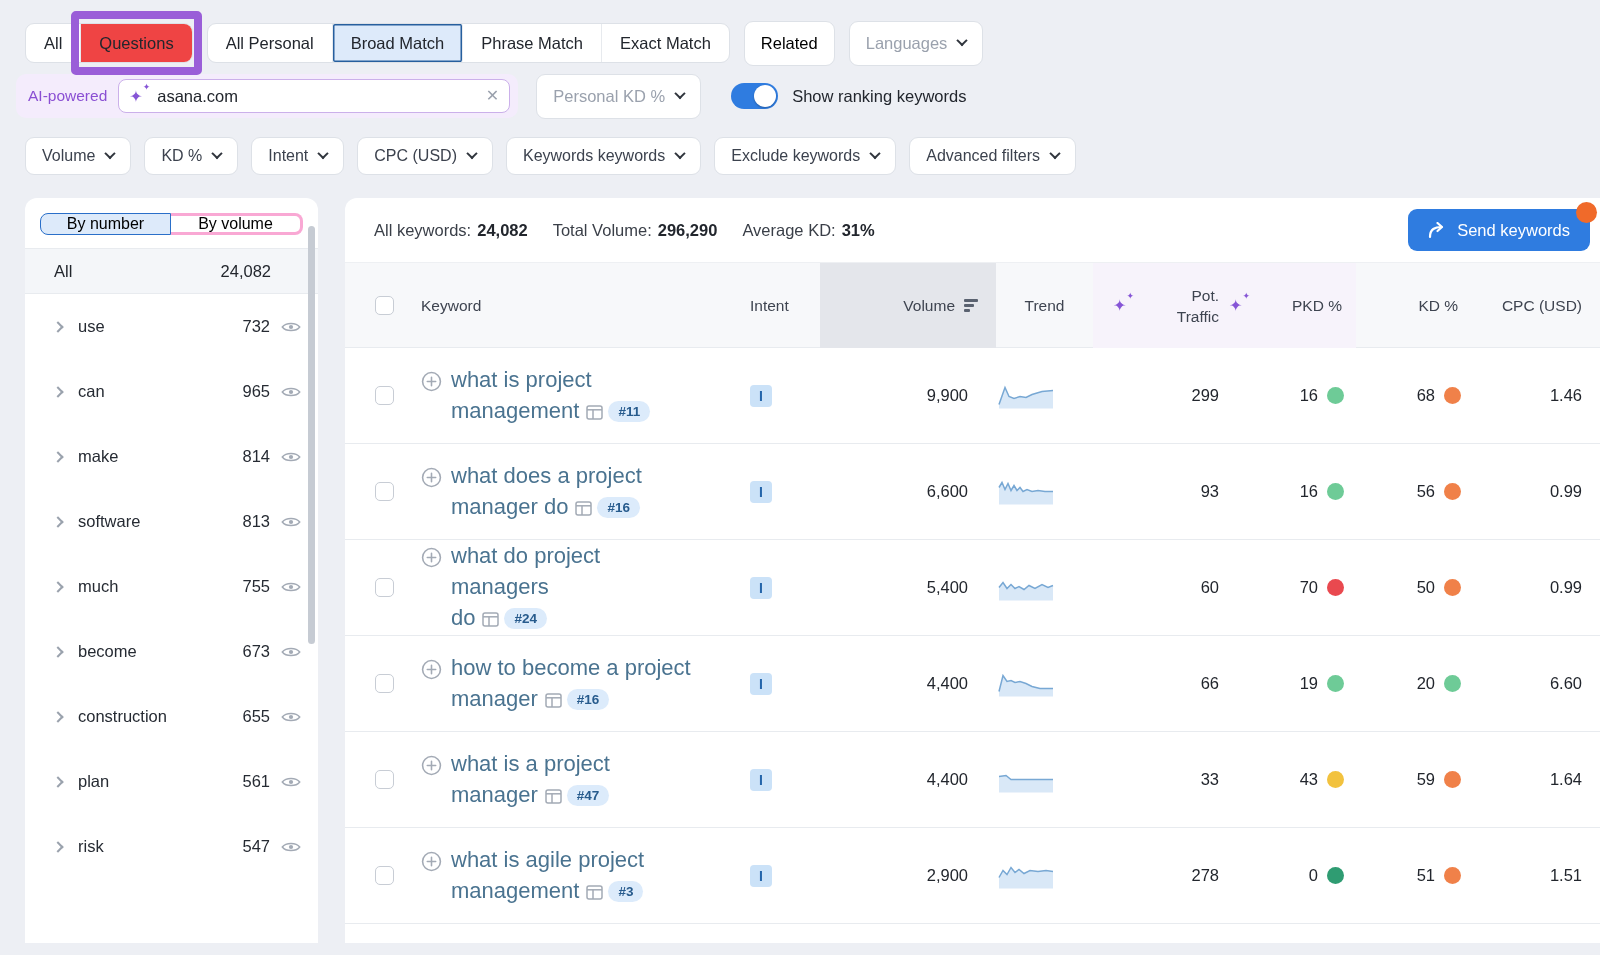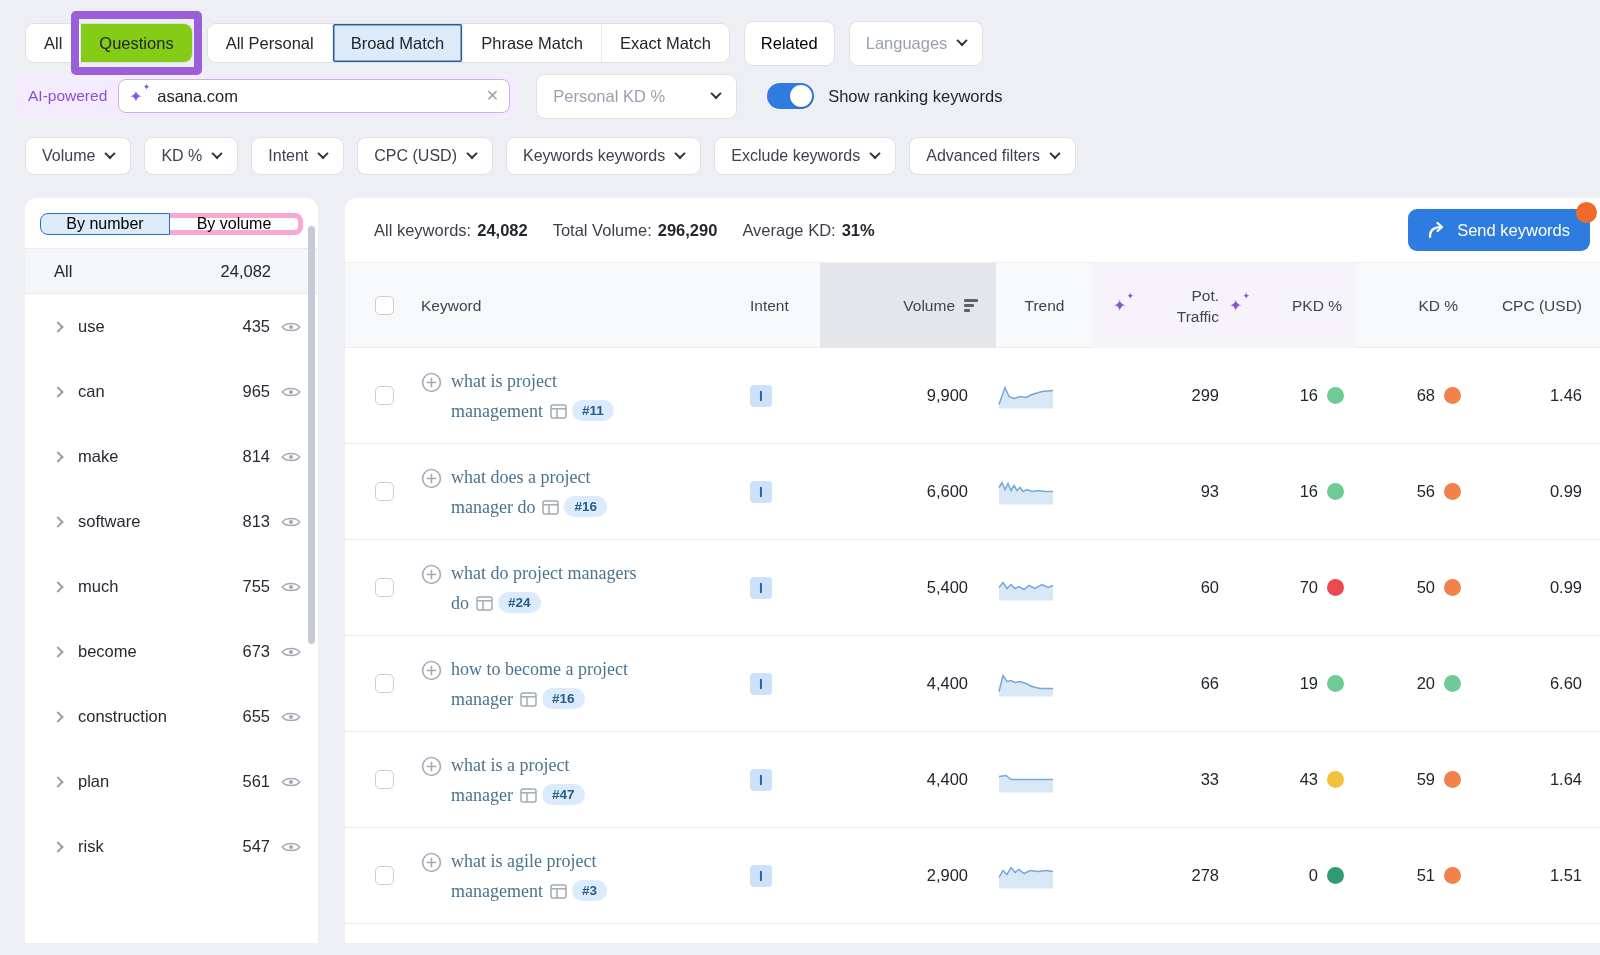--- a/index.html
+++ b/index.html
@@ -8,48 +8,48 @@
 
   .page { width:1600px; height:955px; position:relative; }
 
   
   .tabs-row { display:flex; align-items:center; gap:14px; padding:22px 0 0 25px; height:64px; }
   .tab-group { display:flex; background:#fff; border:1px solid #dde1e7; border-radius:9px; height:40px; }
   .tab { display:flex; align-items:center; padding:0 18px; font-size:16.5px; color:#22262d; cursor:pointer; position:relative; background:transparent; border:none; font-family:inherit; border-right:1px solid #e7eaee; }
   .tab:last-child { border-right:none; }
   .tab:first-child { border-radius:8px 0 0 8px; }
   .tab:last-child { border-radius:0 8px 8px 0; }
-  .tab.active { background:#84cc16; }
+  .tab.active { background:#ef4444; }
   .tab.match-active { background:#ddeafa; box-shadow:inset 0 0 0 1.5px #275f9e; border-radius:2px; }
   .tab.annotated::after { content:""; position:absolute; inset:-13px -10px; border:8px solid #9a5ed8; border-radius:5px; pointer-events:none; z-index:5; }
   .btn-plain { display:flex; align-items:center; background:#fff; border:1px solid #dde1e7; border-radius:9px; height:45px; padding:0 16px; font-size:16.5px; font-family:inherit; cursor:pointer; }
   .btn-plain .lbl-gray { color:#9aa1ad; }
   .chev { display:inline-block; width:8px; height:8px; border-right:2px solid #30353d; border-bottom:2px solid #30353d; transform:rotate(45deg) translate(-1px,-1px); margin-left:11px; margin-top:-3px; }
 
   
   .search-row { display:flex; align-items:center; padding:4px 0 0 16px; height:60px; }
   .ai-wrap { display:flex; align-items:center; background:#f4ecfc; border-radius:10px; height:44px; padding:0 8px 0 12px; }
   .ai-label { color:#8a4fd3; font-size:15.5px; margin-right:11px; }
   .search-box { display:flex; align-items:center; background:#fff; border:1.5px solid #cbb0ea; border-radius:8px; width:392px; height:34px; padding:0 10px; }
   .search-box input { border:none; outline:none; flex:1; font-size:16.5px; font-family:inherit; color:#22262d; background:transparent; margin-left:8px; }
   .clear-x { color:#9aa1ad; font-size:16px; cursor:pointer; line-height:1; }
-  .kd-btn { margin-left:18px;gap:36px; }
+  .kd-btn { margin-left:18px; }
   .toggle { width:47px; height:26px; border-radius:13px; background:#2f7ce0; position:relative; margin-left:30px; cursor:pointer; flex:0 0 auto; }
   .toggle .knob { position:absolute; top:2px; right:2px; width:22px; height:22px; border-radius:50%; background:#fff; box-shadow:0 1px 2px rgba(0,0,0,.25); }
   .toggle-lbl { font-size:16.5px; margin-left:14px; color:#22262d; }
 
   
   .filters-row { display:flex; align-items:center; gap:13px; padding:8px 0 0 25px; height:56px; }
   .filter-btn { display:flex; align-items:center; background:#fff; border:1px solid #dde1e7; border-radius:9px; height:38px; padding:0 16px; font-size:16px; color:#3c424e; font-family:inherit; cursor:pointer; }
 
   
   .content { display:flex; margin-top:18px; height:745px; padding-left:25px; }
   .sidebar { width:293px; background:#fff; border-radius:12px 12px 0 0; position:relative; flex:0 0 auto; overflow:hidden; }
   .seg { display:flex; margin:15px 15px 13px 15px; height:22px; }
-  .seg-btn { flex:1; display:flex; align-items:center; justify-content:center; font-size:16px; font-family:inherit; background:#fff; border:5px solid #f9a8d4; cursor:pointer; }
+  .seg-btn { flex:1; display:flex; align-items:center; justify-content:center; font-size:16px; font-family:inherit; background:#fff; border:3px solid #f9a8d4; cursor:pointer; }
   .seg-btn.first { border-radius:8px 0 0 8px; }
   .seg-btn.last { border-radius:0 8px 8px 0; border-left:none; }
   .seg-btn.active { background:#ddeafa; border:1.5px solid #2a6fc9; }
   .all-row { display:flex; justify-content:space-between; align-items:center; background:#f4f6f9; border-top:1px solid #e8ebef; border-bottom:1px solid #e8ebef; padding:0 47px 0 29px; height:46px; font-size:16.5px; cursor:pointer; }
   .group-list { position:relative; }
   .group-item { display:flex; align-items:center; height:65px; padding:0 16px 0 29px; cursor:pointer; }
   .g-chev { display:inline-block; width:8px; height:8px; border-right:2px solid #9aa2ad; border-bottom:2px solid #9aa2ad; transform:rotate(-45deg); margin-right:16px; flex:0 0 auto; }
   .g-label { font-size:16.5px; color:#262b33; flex:1; }
   .g-count { font-size:16.5px; color:#262b33; margin-right:10px; }
   .eye { flex:0 0 auto; display:flex; cursor:pointer; }
@@ -82,21 +82,21 @@
   .sort-ic i:nth-child(1){ width:14px; } .sort-ic i:nth-child(2){ width:10px; } .sort-ic i:nth-child(3){ width:6px; }
   .sparkle { color:#8655d6; font-size:16px; position:relative; font-style:normal; width:20px; flex:0 0 auto; }
   .sparkle i { font-style:normal; font-size:9px; position:absolute; top:-5px; right:-1px; }
 
   .trow { border-top:1px solid #e8ebef; min-height:96px; font-size:16.5px; }
   .trow > div { display:flex; align-items:center; }
   .c-cb { padding-left:30px; }
   .c-kw { padding-left:20px; align-items:flex-start !important; }
   .plus-ic { margin:6px 9px 0 0; display:flex; flex:0 0 auto; cursor:pointer; }
   .kw-block { max-width:240px; line-height:30px; }
-  .kw-link { color:#4a7390; text-decoration:none; font-size:18px; cursor:pointer;font-family:Liberation Serif, serif; }
+  .kw-link { color:#4a7390; text-decoration:none; font-size:22px; cursor:pointer; }
   .serp-ic { display:inline-block; vertical-align:-2px; margin:0 5px 0 7px; cursor:pointer; }
   .rank-badge { display:inline-block; background:#dcebfb; color:#275b8d; font-size:13.5px; font-weight:bold; border-radius:12px; padding:2px 10px; line-height:17px; vertical-align:2px; }
   .intent-badge { width:22px; height:22px; border-radius:4px; background:#cbe2f8; color:#2465aa; font-weight:bold; font-size:14px; display:flex; align-items:center; justify-content:center; cursor:pointer; }
   .c-vol { justify-content:flex-end; padding-right:28px; }
   .c-trend { justify-content:flex-start; padding-left:2px; }
   .c-pot { justify-content:flex-end; padding-right:2px; }
   .c-dotval { justify-content:flex-end; gap:9px; }
   .c-pkd { padding-right:12px; }
   .c-kd { padding-right:13px; }
   .c-cpc { justify-content:flex-end; padding-right:18px; }
@@ -187,21 +187,21 @@
           <button class="seg-btn last">By volume</button>
         </div>
       <div class="all-row">
         <span>All</span>
         <span>24,082</span>
       </div>
       <div class="group-list" id="groupList">
           <div class="group-item">
             <span class="g-chev"></span>
             <span class="g-label">use</span>
-            <span class="g-count">435</span>
+            <span class="g-count">732</span>
             <span class="eye">
               <svg width="22" height="22" viewBox="0 0 24 24">
                 <path d="M2.5 12 C6.5 6.8 17.5 6.8 21.5 12 C17.5 17.2 6.5 17.2 2.5 12 Z" fill="none" stroke="#a3aab5" stroke-width="1.6"></path>
                 <circle cx="12" cy="12" r="2.3" fill="#a3aab5"></circle>
               </svg>
             </span>
           </div>
           <div class="group-item">
             <span class="g-chev"></span>
             <span class="g-label">can</span>

